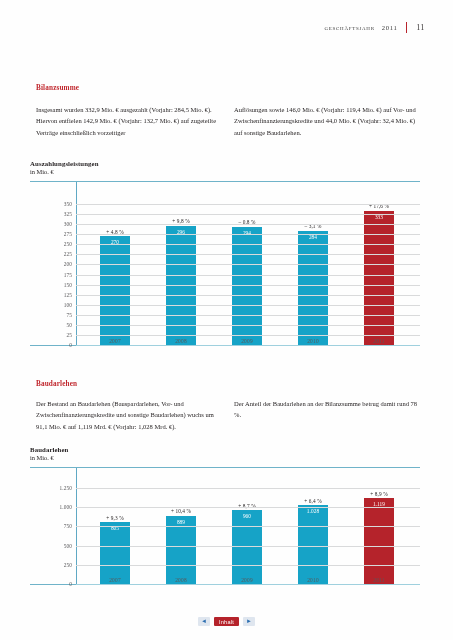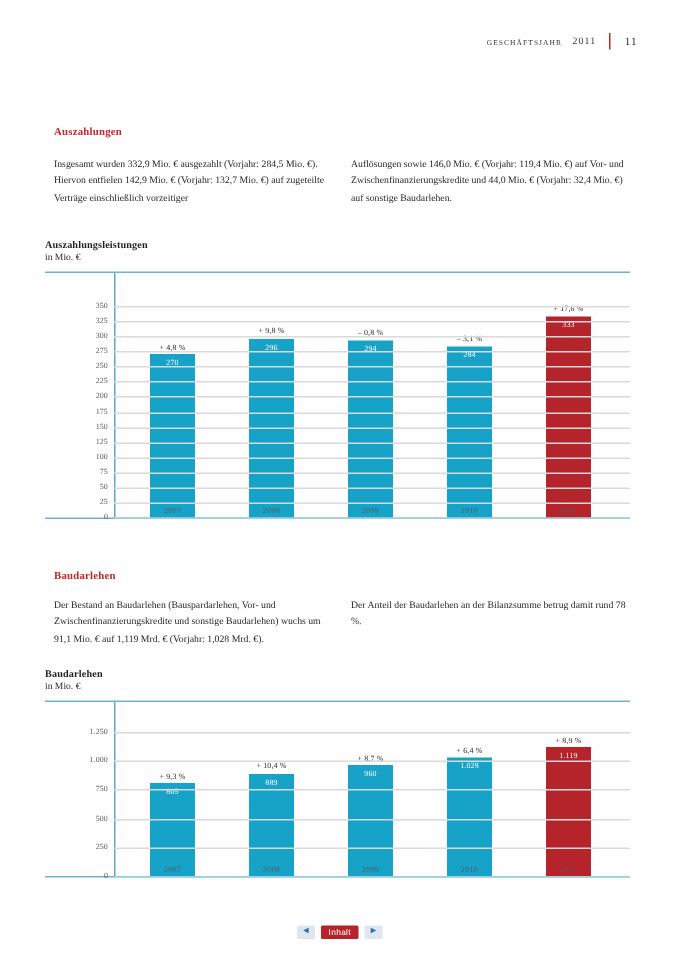--- a/index.html
+++ b/index.html
@@ -205,21 +205,21 @@
 
 <div class="page">
 
   <div class="runhead">
     <span class="rh-title">Geschäftsjahr</span>
     <span class="rh-year">2011</span>
     <span class="rh-rule"></span>
     <span class="rh-folio">11</span>
   </div>
 
-  <div class="sec-head" style="left:36px; top:84px;">Auszahlungen</div>
+  <div class="sec-head" style="left:36px; top:84px;">Bilanzsumme</div>
 
   <div class="col" style="left:36px; top:104px; width:182px;">
     <p>Insgesamt wurden 332,9 Mio. € ausgezahlt (Vorjahr: 284,5 Mio. €). Hiervon entfielen 142,9 Mio. € (Vorjahr: 132,7 Mio. €) auf zugeteilte Verträge einschließlich vorzeitiger</p>
   </div>
 
   <div class="col" style="left:234px; top:104px; width:184px;">
     <p>Auflösungen sowie 146,0 Mio. € (Vorjahr: 119,4 Mio. €) auf Vor- und Zwischenfinanzierungskredite und 44,0 Mio. € (Vorjahr: 32,4 Mio. €) auf sonstige Baudarlehen.</p>
   </div>
 
   <div class="chart-block" style="left:30px; top:160px; width:390px;">

